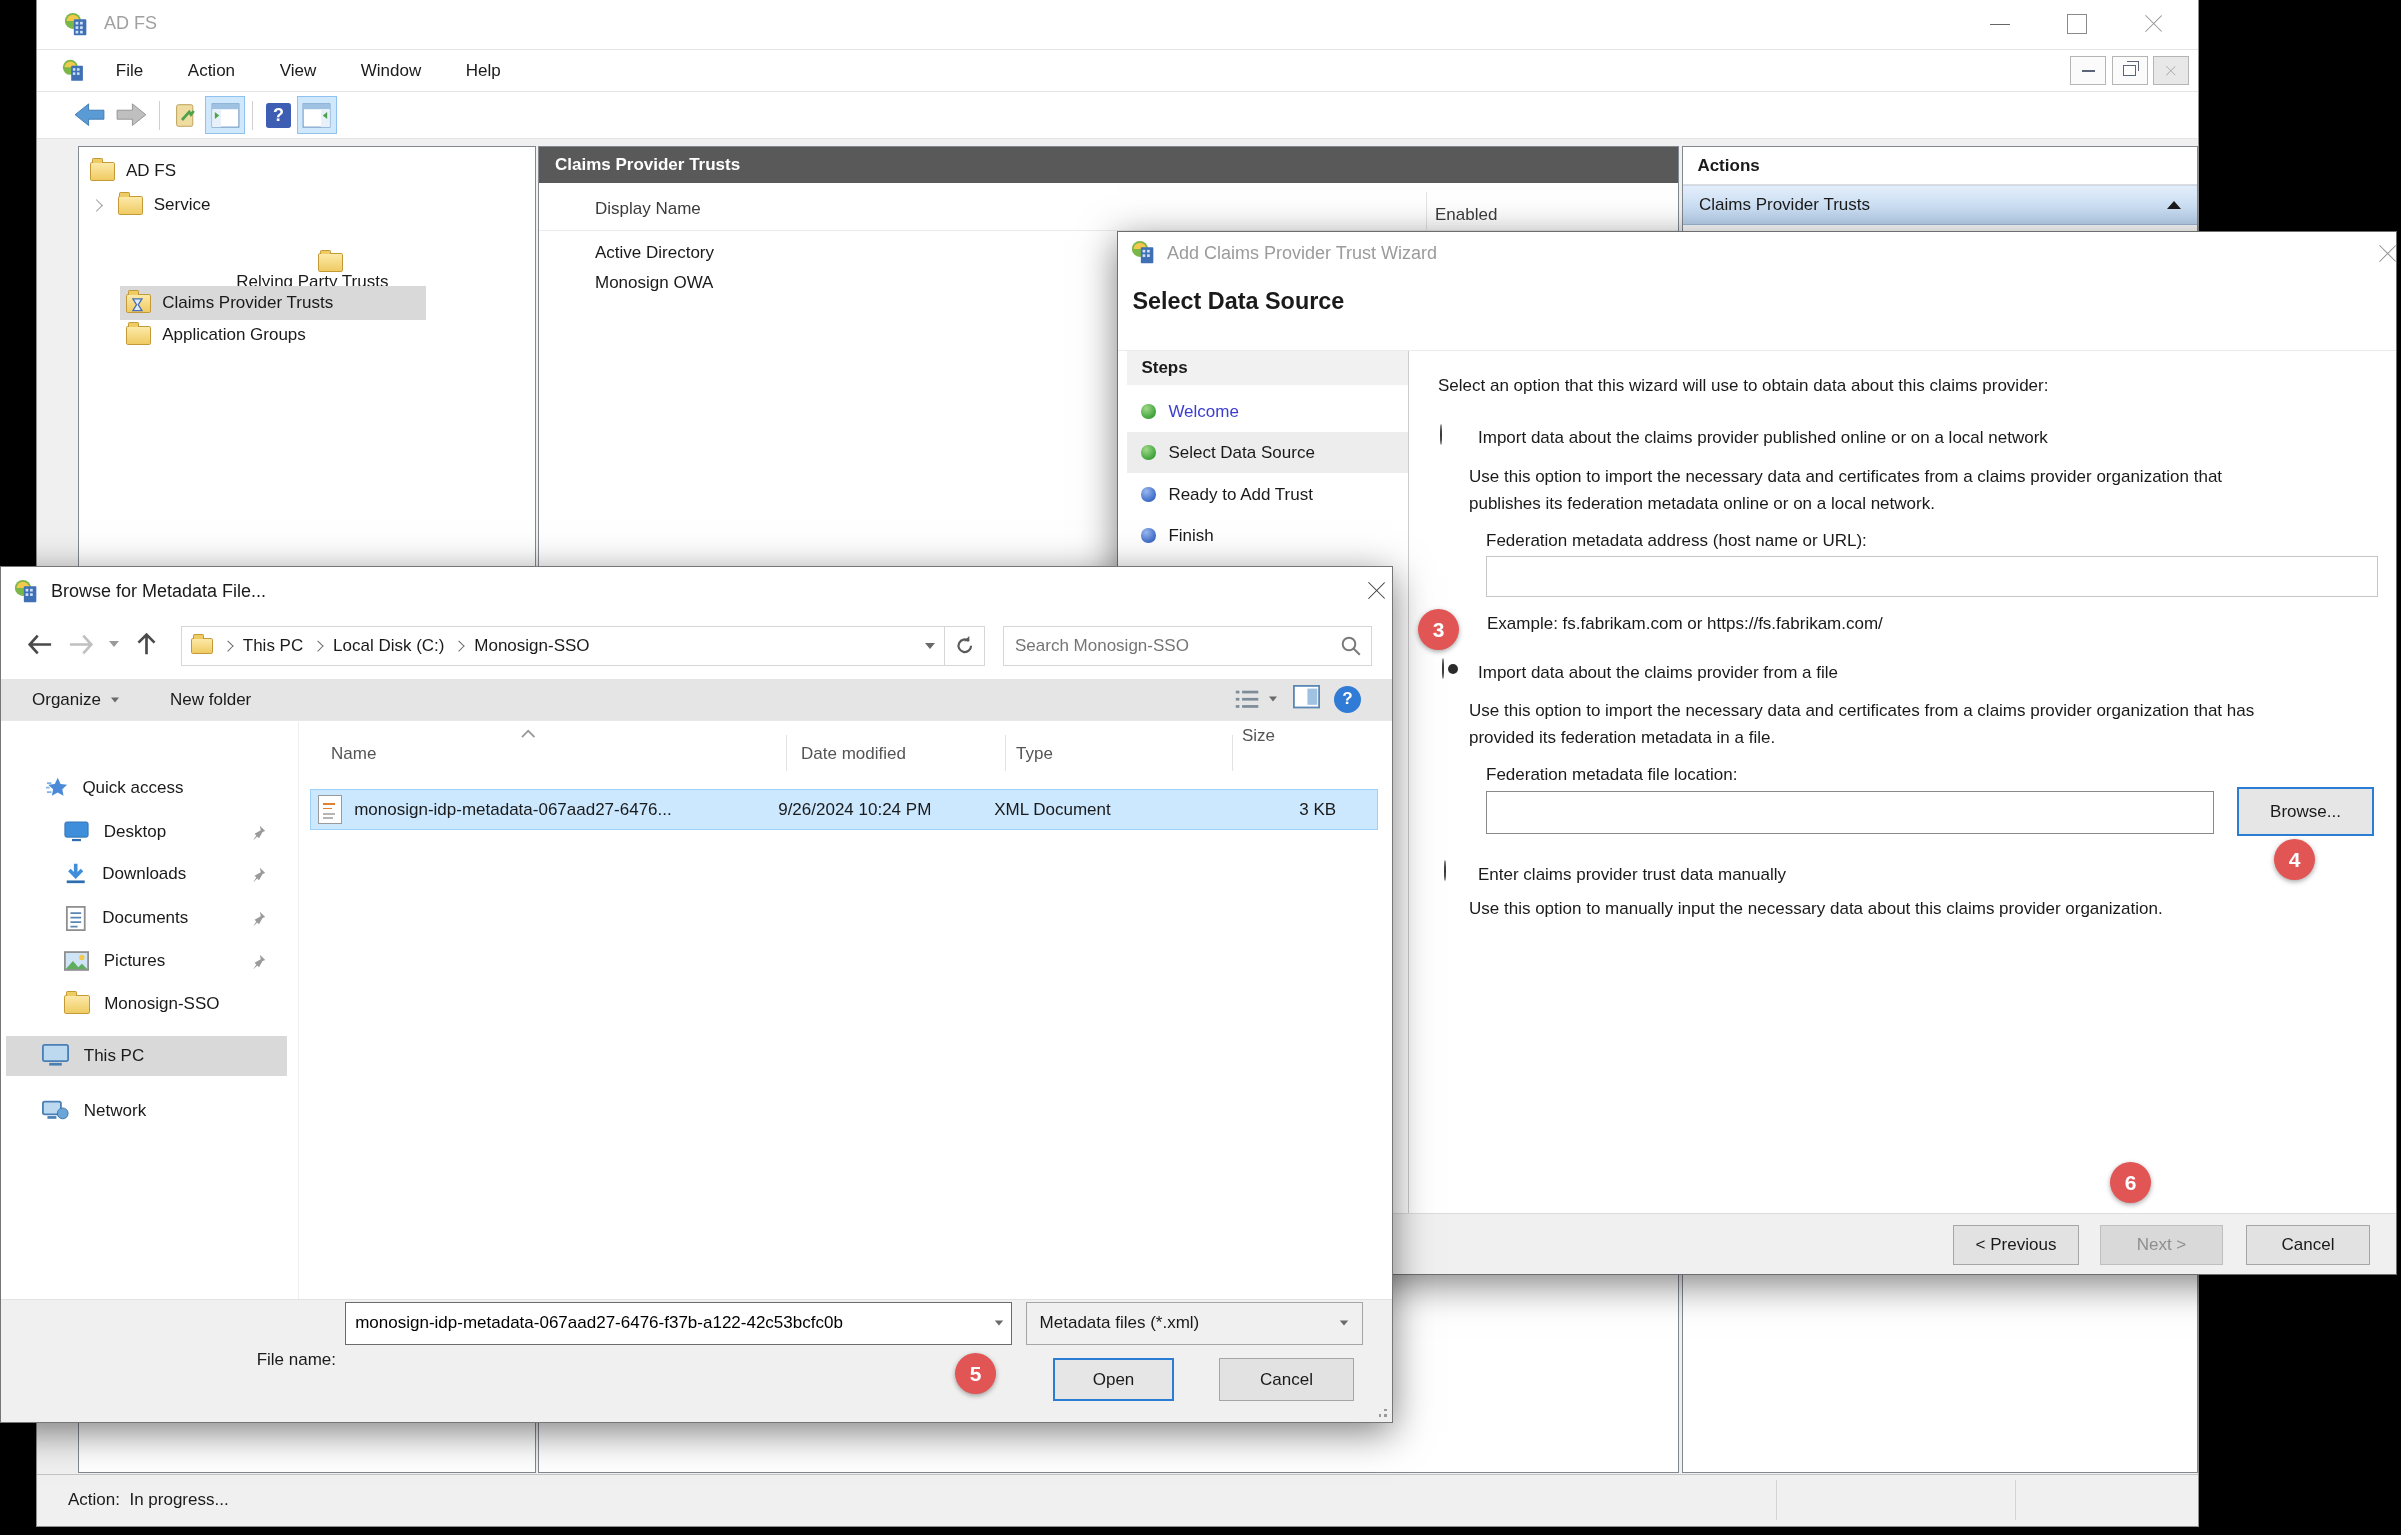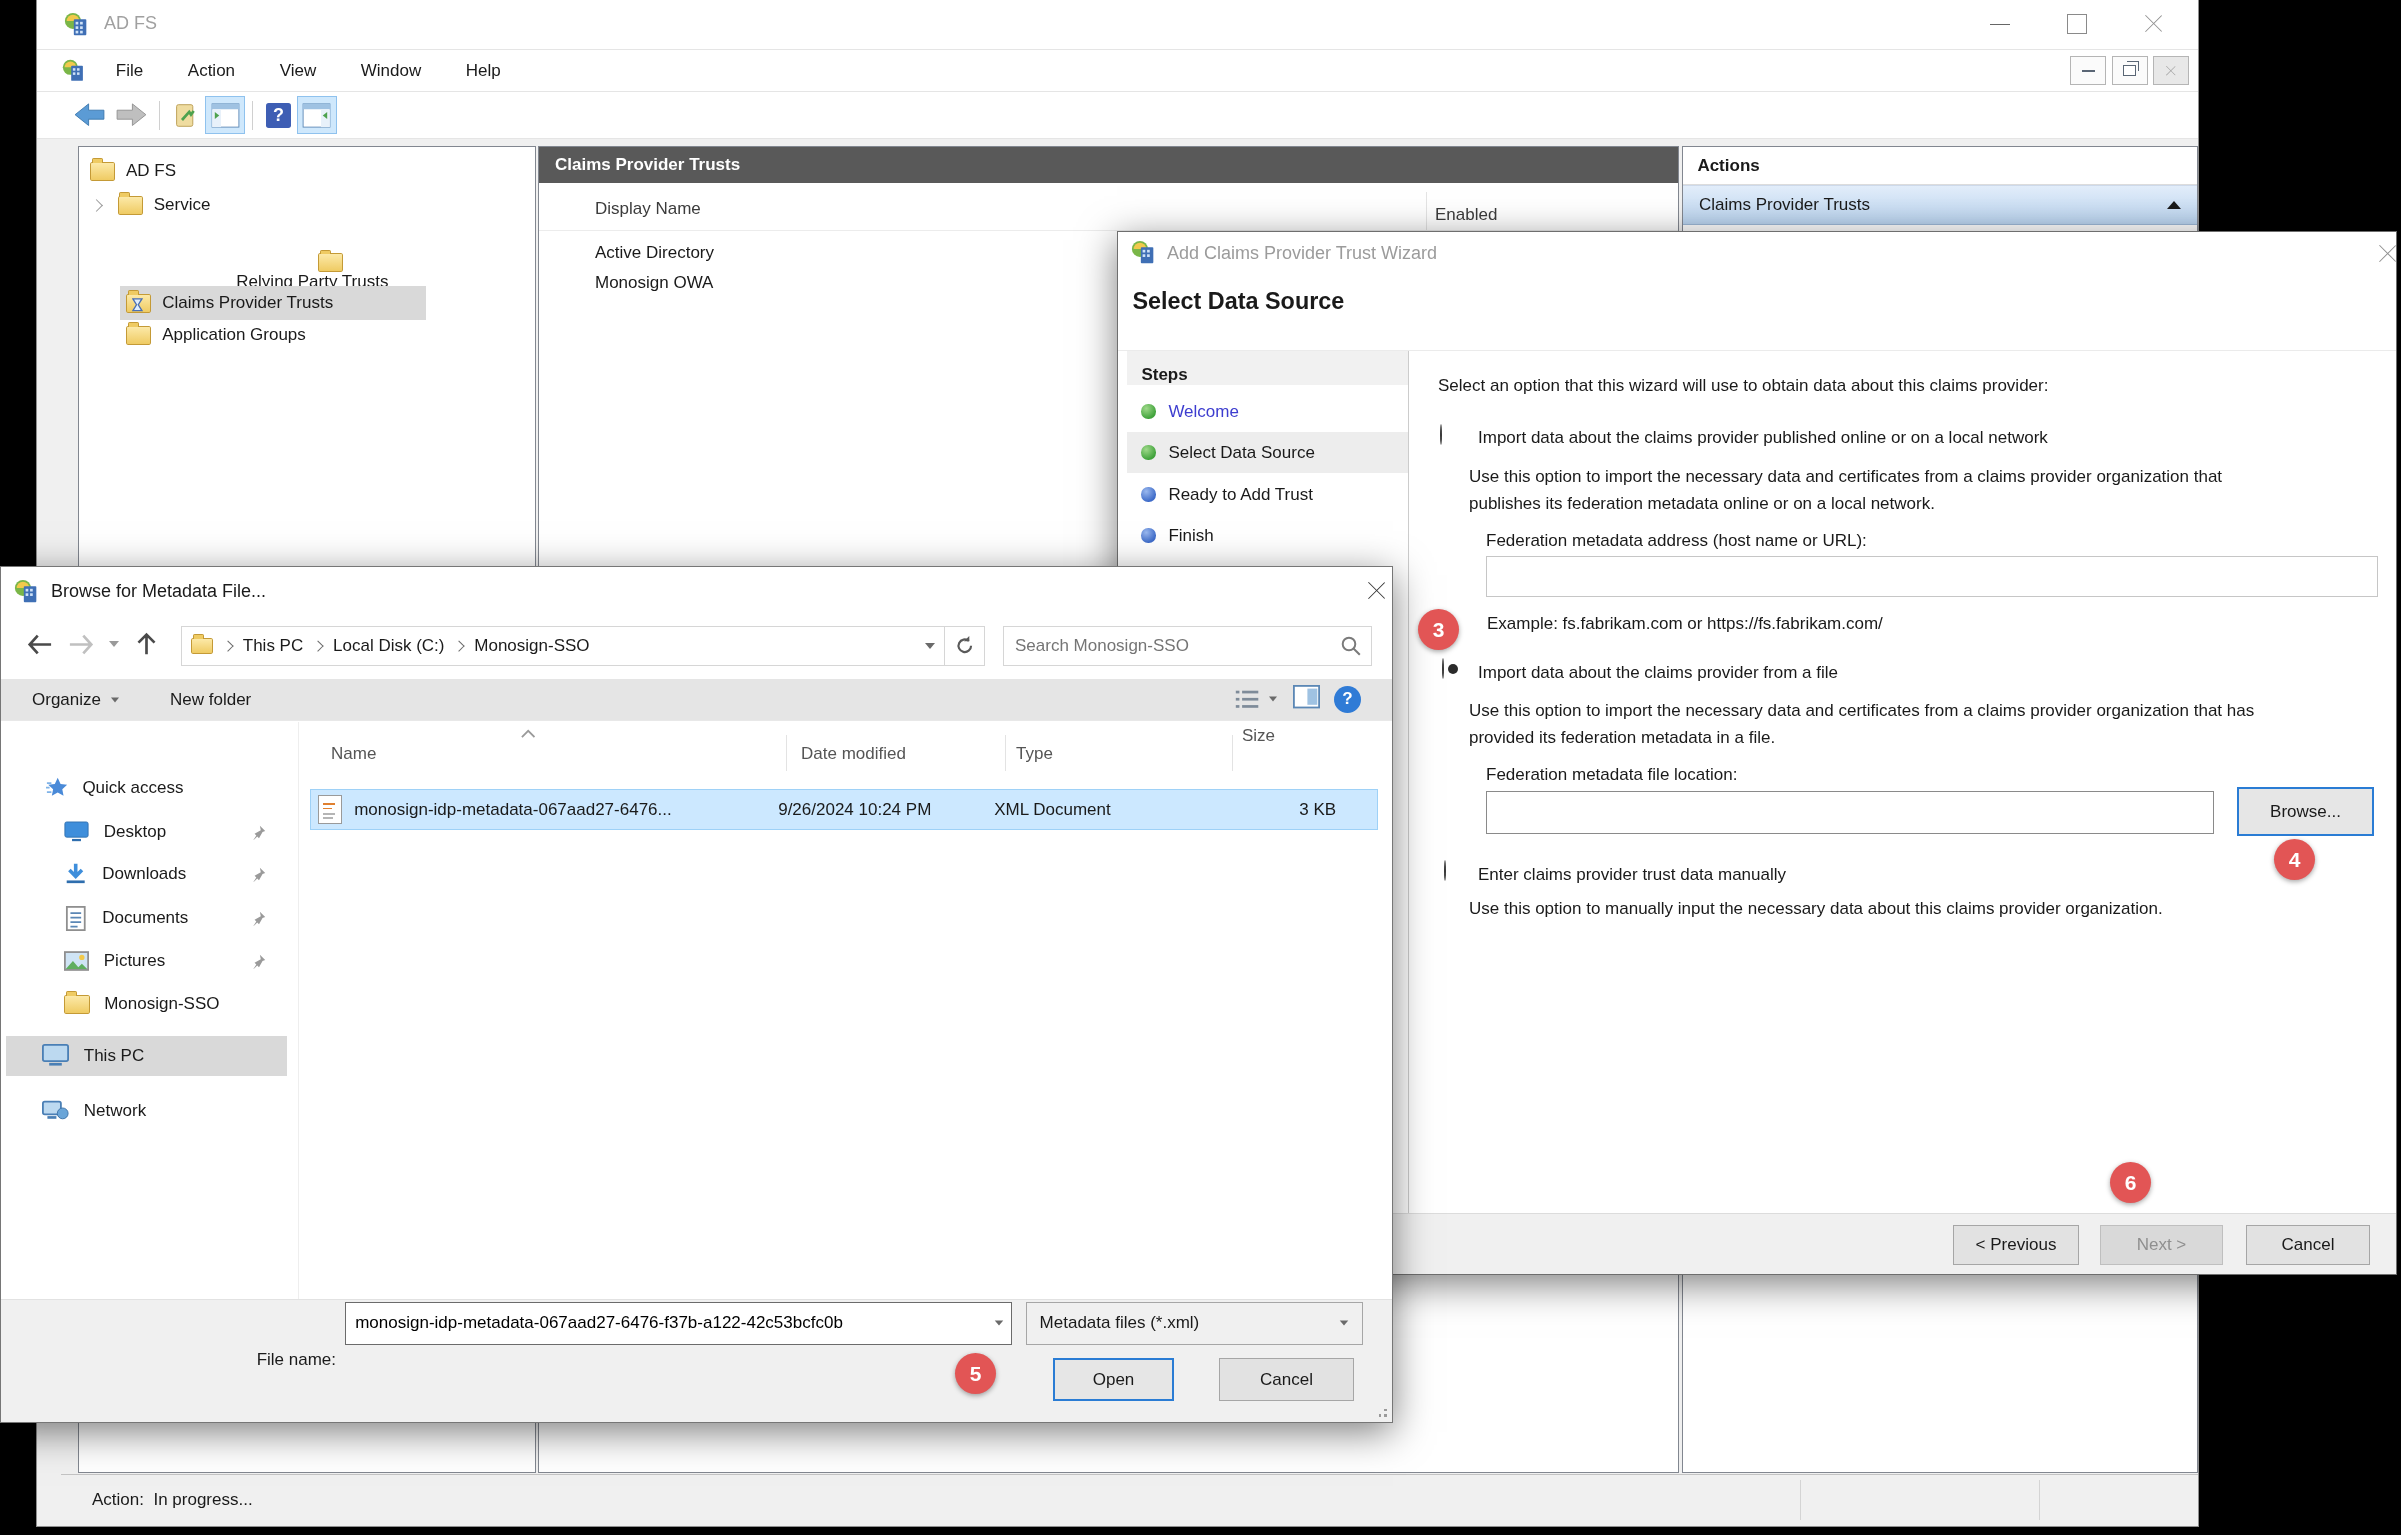--- a/index.html
+++ b/index.html
@@ -240,21 +240,21 @@
     <div class="pane" style="left:1645px;top:146px;width:514px;height:1325px;">
       <div class="abs flex" style="left:0;top:0;right:0;height:38px;border-bottom:0.9px solid #dcdcdc;padding-left:14.4px;font-weight:bold;">
         <span>Actions</span>
       </div>
       <div class="abs flex act-group" style="left:0;top:38px;right:0;height:40px;padding:0 16px;justify-content:space-between;">
         <span>Claims Provider Trusts</span>
         <span class="tri-up"></span>
       </div>
     </div>
 
-    <div class="abs" style="left:0;top:1474px;right:0;height:37px;background:#f0f0f0;border-top:0.9px solid #c3c3c3;margin-left:24px;">
+    <div class="abs" style="left:0;top:1474px;right:0;height:37px;background:#f0f0f0;border-top:0.9px solid #c3c3c3;">
       <span class="abs statustext" style="left:31px;top:15.3px;">Action:  In progress...</span>
       <span class="abs" style="left:1739px;top:5.4px;width:0.9px;height:40px;background:#d4d4d4;"></span>
       <span class="abs" style="left:1978px;top:5.4px;width:0.9px;height:40px;background:#d4d4d4;"></span>
     </div>
   </div>
 
   <div id="wizard" class="win dlg">
     
     <span class="abs" style="left:12.6px;top:8px;">
       <svg width="25" height="25" viewBox="0 0 28 28">
@@ -270,21 +270,21 @@
         </svg>
     </span>
     <span class="abs" style="left:49px;top:10.8px;font-size:18px;color:#9b9b9b;">Add Claims Provider Trust Wizard</span>
     <span class="abs" style="right:18px;top:11.7px;"><span class="x-icon"></span></span>
 
     <span class="abs" style="left:14.4px;top:56px;font-size:23.4px;font-weight:bold;">Select Data Source</span>
     <span class="abs" style="left:0;top:118px;width:100%;height:0.9px;background:#ebebeb;"></span>
 
     
     <div class="steps-col">
-      <div class="abs flex" style="left:0;top:0;right:0;height:34px;background:#f1f1f1;font-weight:bold;padding-left:14.4px;align-items:flex-end;">
+      <div class="abs flex" style="left:0;top:0;right:0;height:34px;background:#f1f1f1;font-weight:bold;padding-left:14.4px;">
         <span>Steps</span>
       </div>
       <div class="step-row" style="top:40px;">
         <span class="dot dot-g"></span>
         <span style="color:#3d3dcf;">Welcome</span>
       </div>
       <div class="step-row" style="top:81px;background:#ededed;">
         <span class="dot dot-g"></span>
         <span>Select Data Source</span>
       </div>

